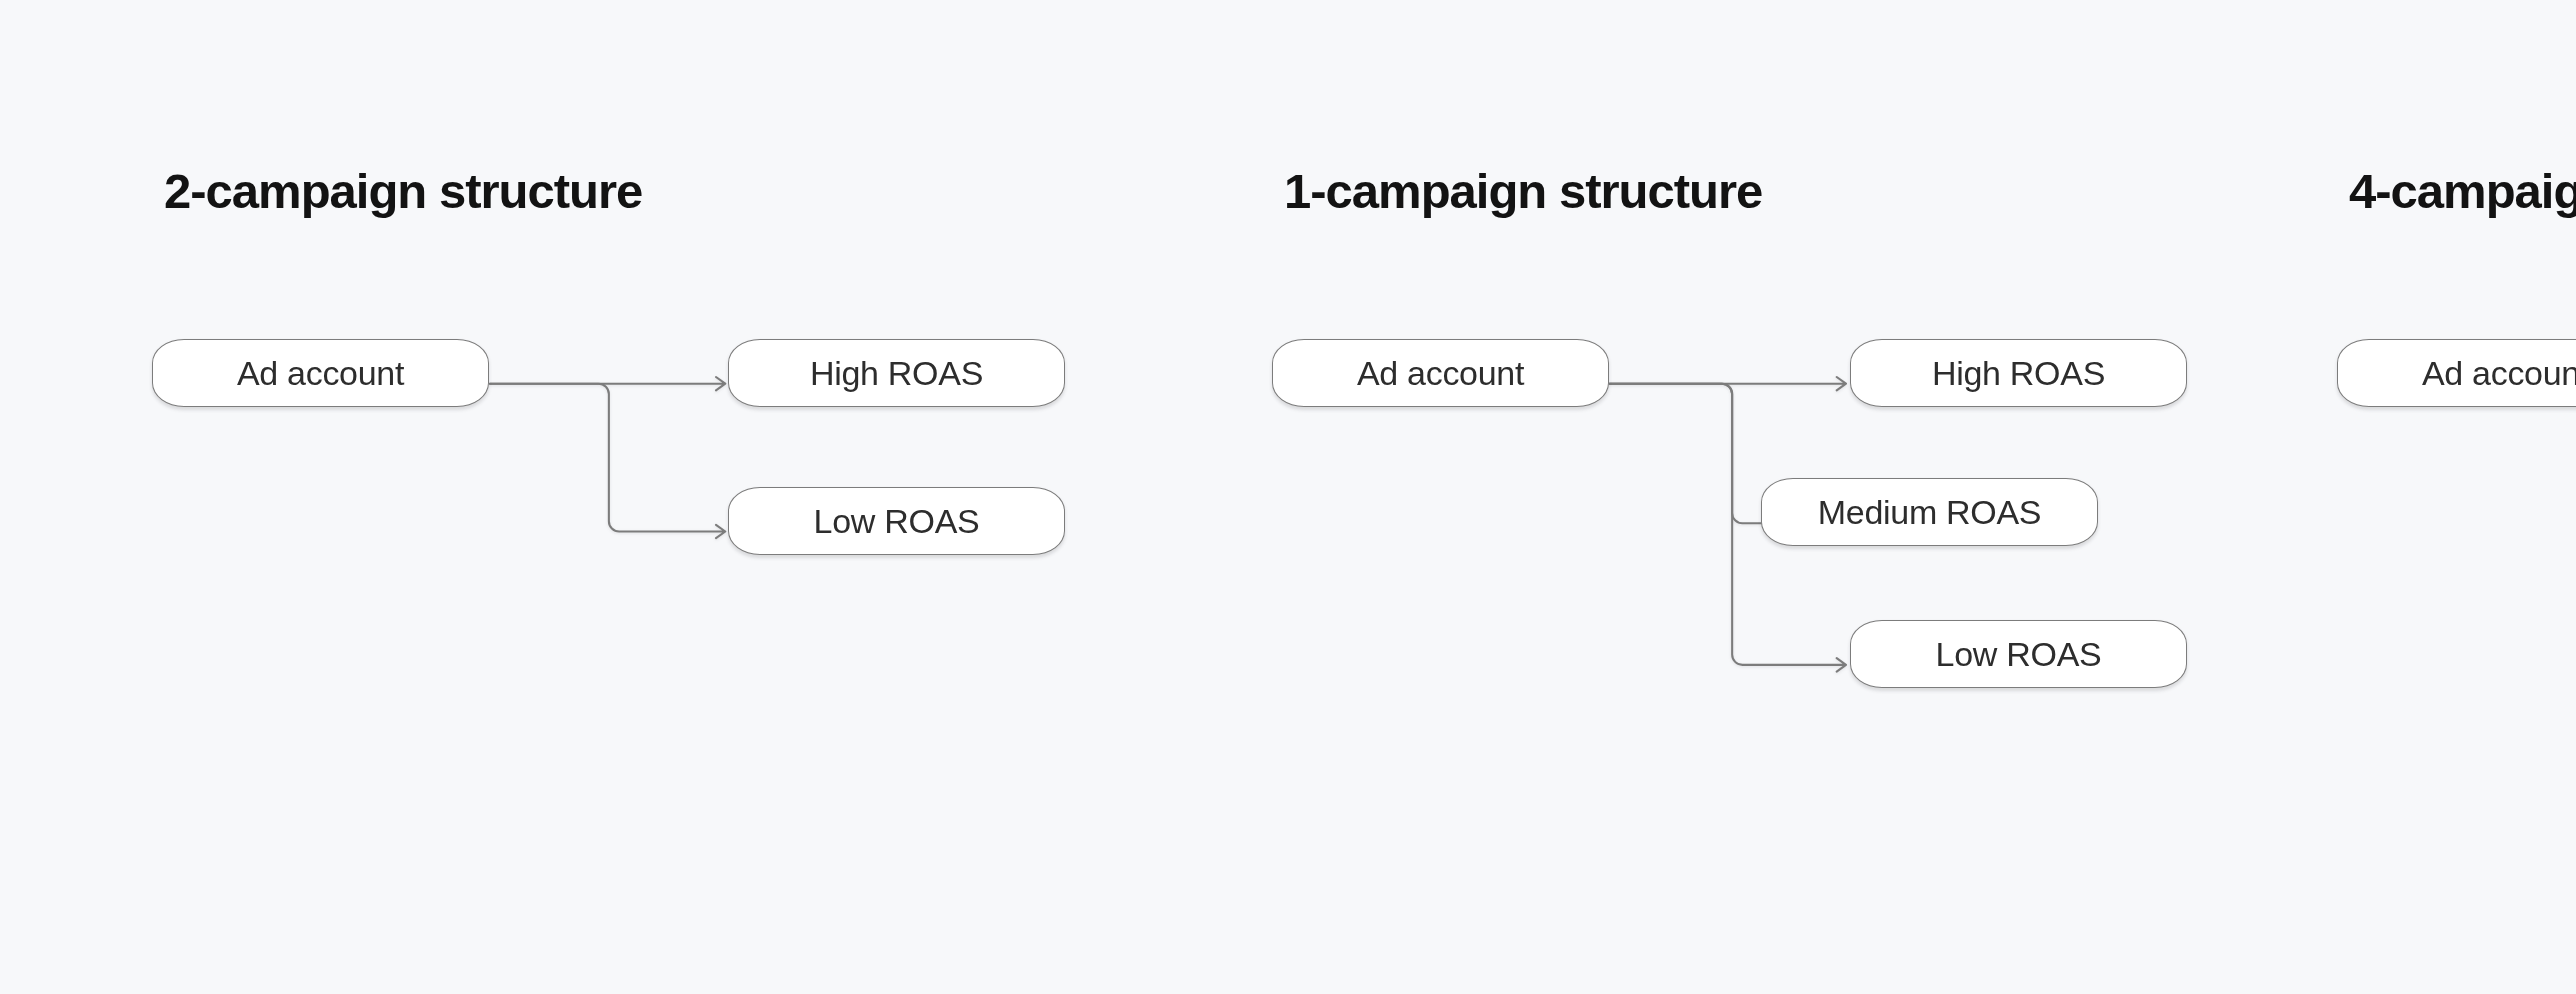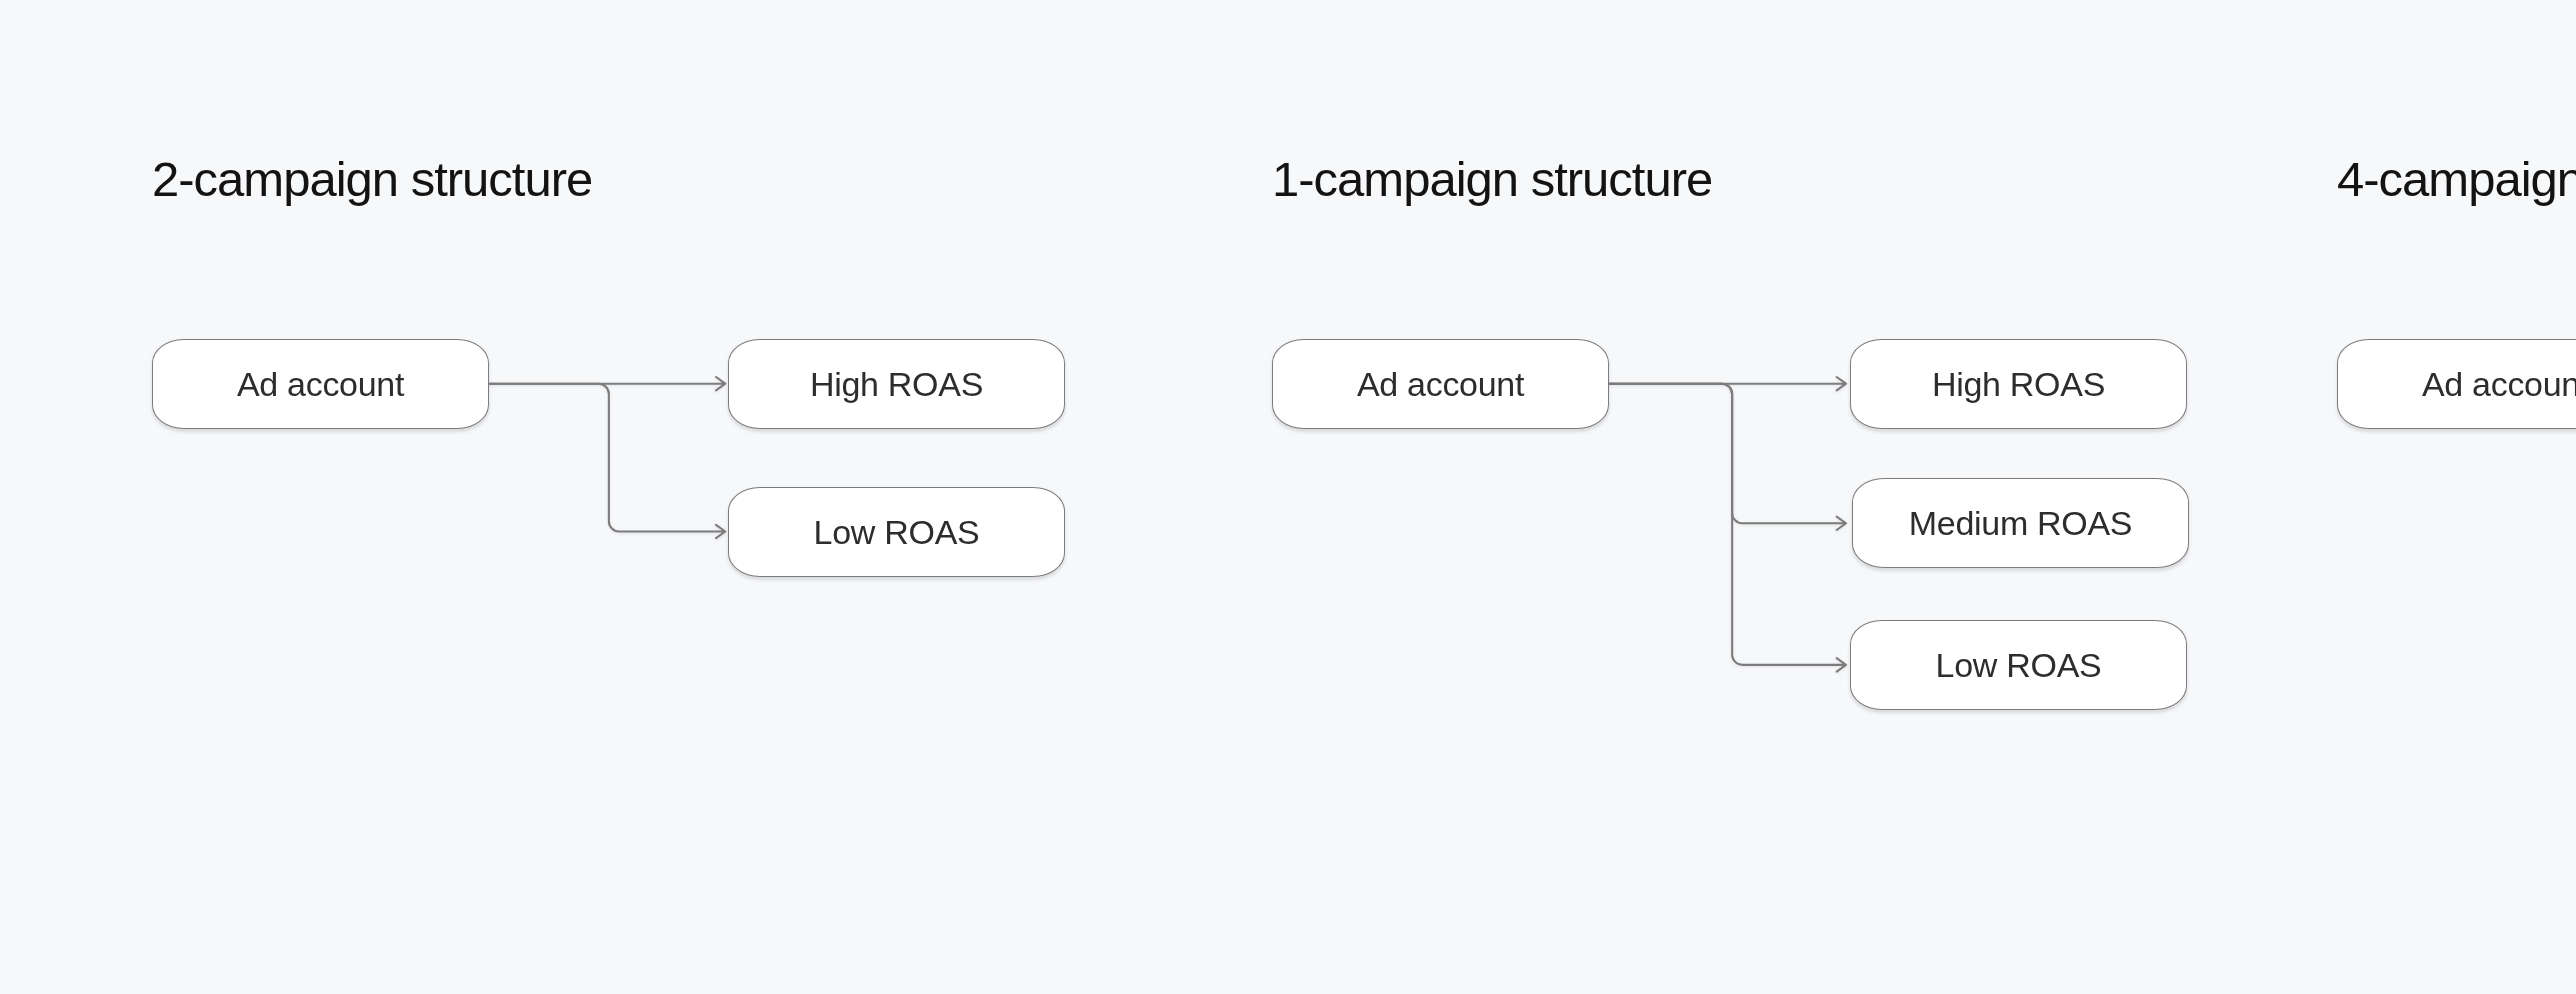--- a/index.html
+++ b/index.html
@@ -21,31 +21,31 @@
   }
   .connectors path {
     fill: none;
     stroke: #7c7c7c;
     stroke-width: 4;
     stroke-linecap: round;
     stroke-linejoin: round;
   }
   .diagram-title {
     position: absolute;
-    margin: 0;
+    margin: 12px;
     font-size: 49px;
-    font-weight: 400;
+    font-weight: 700;
     letter-spacing: -1px;
     line-height: 1;
     color: #131313;
     white-space: nowrap;
   }
   .node {
     position: absolute;
-    width: 337px; height: 90px;
+    width: 337px; height: 68px;
     box-sizing: border-box;
     background: #ffffff;
     border: 1.8px solid #7c7c7c;
     border-radius: 32px / 24px;
     box-shadow: 0 2.1px 3.6px rgba(60,60,70,0.16);
     display: flex;
     align-items: center;
     justify-content: center;
   }
   .node-label {
@@ -89,21 +89,21 @@
   </section>
 
   <section>
     <h2 class="diagram-title" style="left:1272px; top:155px;">1-campaign structure</h2>
     <div class="node" style="left:1272px; top:339px;">
       <span class="node-label">Ad account</span>
     </div>
     <div class="node" style="left:1850px; top:339px;">
       <span class="node-label">High ROAS</span>
     </div>
-    <div class="node" style="left:1852px; top:478px;">
+    <div class="node" style="left:1761px; top:478px;">
       <span class="node-label">Medium ROAS</span>
     </div>
     <div class="node" style="left:1850px; top:620px;">
       <span class="node-label">Low ROAS</span>
     </div>
   </section>
 
   <section>
     <h2 class="diagram-title" style="left:2337px; top:155px;">4-campaign structure</h2>
     <div class="node" style="left:2337px; top:339px;">

